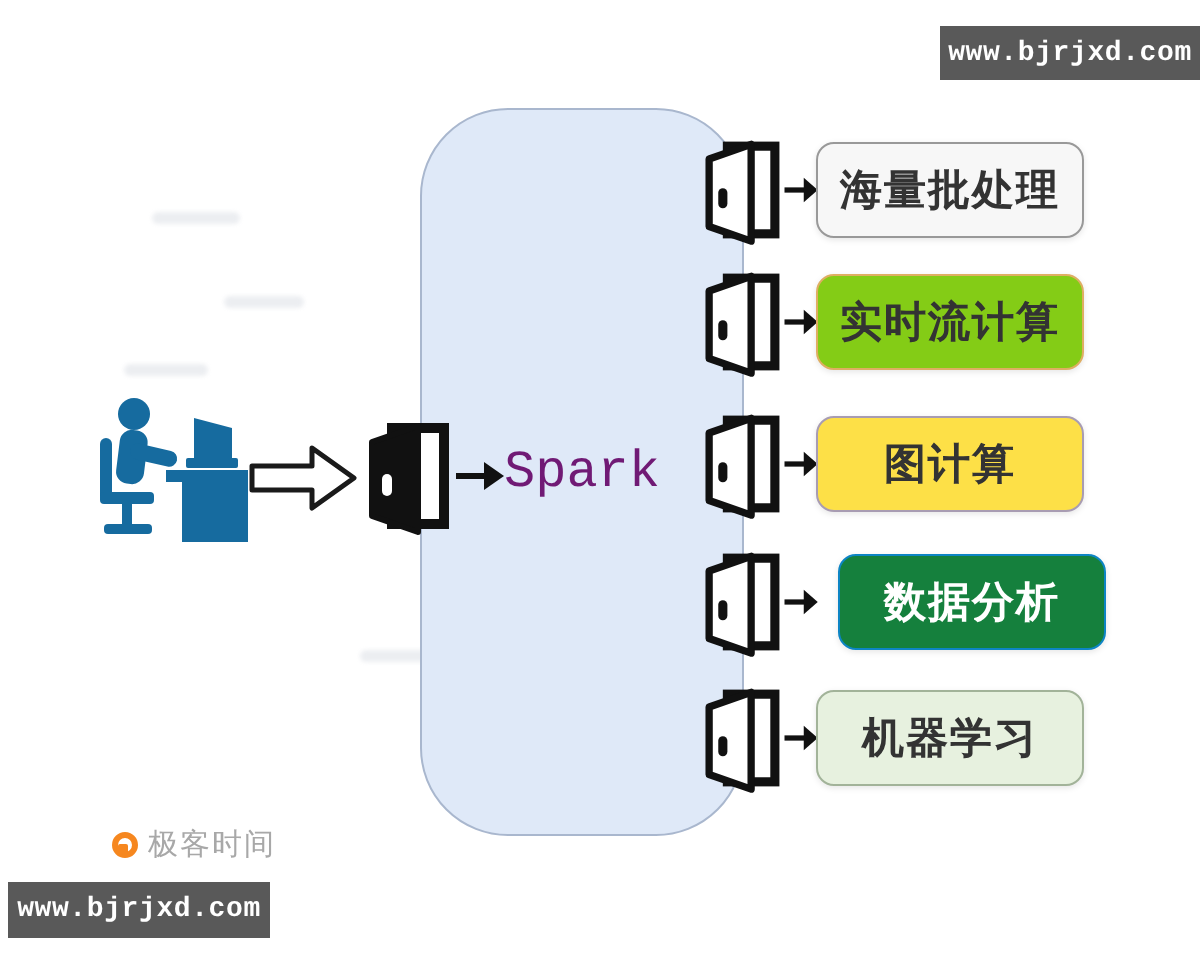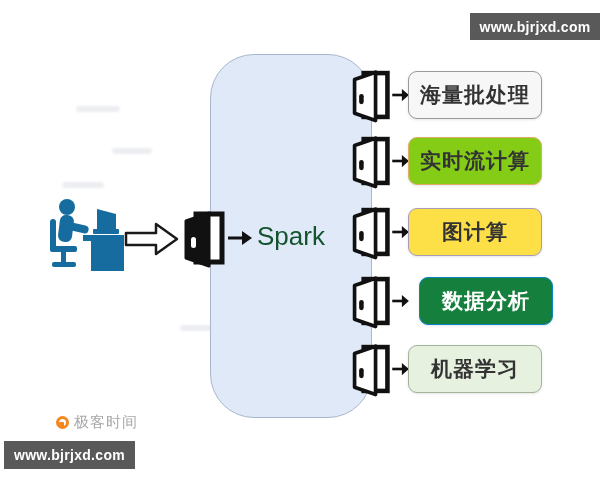--- a/index.html
+++ b/index.html
@@ -1,38 +1,38 @@
 <!DOCTYPE html>
 <html style="--banner-bg: #595959; --person: #166b9f; --spark-bg: #dfe9f8; --spark-border: #a9b7ce; --brand-orange: #f6871f; --brand-gray: #a8a8a8;"><head>
 <meta charset="utf-8">
 <style>
   html,body{margin:0;padding:0;background:#fff;}
   #stage{
     position:relative;width:600px;height:480px;background:#ffffff;overflow:hidden;
-    font-family:Liberation Sans, sans-serif;
+    font-family:Liberation Mono, monospace;
   }
   .abs{position:absolute;}
   
   .wm-banner{
     background:var(--banner-bg,#595959);color:#ffffff;
     font-size:14px;font-weight:bold;letter-spacing:.3px;
     display:flex;align-items:center;justify-content:center;
   }
   #wm-top{left:470px;top:13px;width:130px;height:27px;}
   #wm-bottom{left:4px;top:441px;width:131px;height:28px;}
   
   #spark-box{
     left:210px;top:54px;width:162px;height:364px;
     background:var(--spark-bg,#dfe9f8);
     border:1px solid var(--spark-border,#a9b7ce);
     border-radius:44px;box-sizing:border-box;
   }
   #spark-label{
     left:210px;top:221px;width:162px;text-align:center;
-    font-size:26px;font-weight:500;color:#14532d;
+    font-size:26px;font-weight:500;color:#701a75;
   }
   
   .cap-box{
     left:408px;width:134px;height:48px;border-radius:9px;
     border:1.5px solid #999;box-sizing:border-box;
     display:flex;align-items:center;justify-content:center;
     font-size:21px;font-weight:600;letter-spacing:1px;color:#333;
     box-shadow:0 1px 3px rgba(0,0,0,.10);
   }
   

